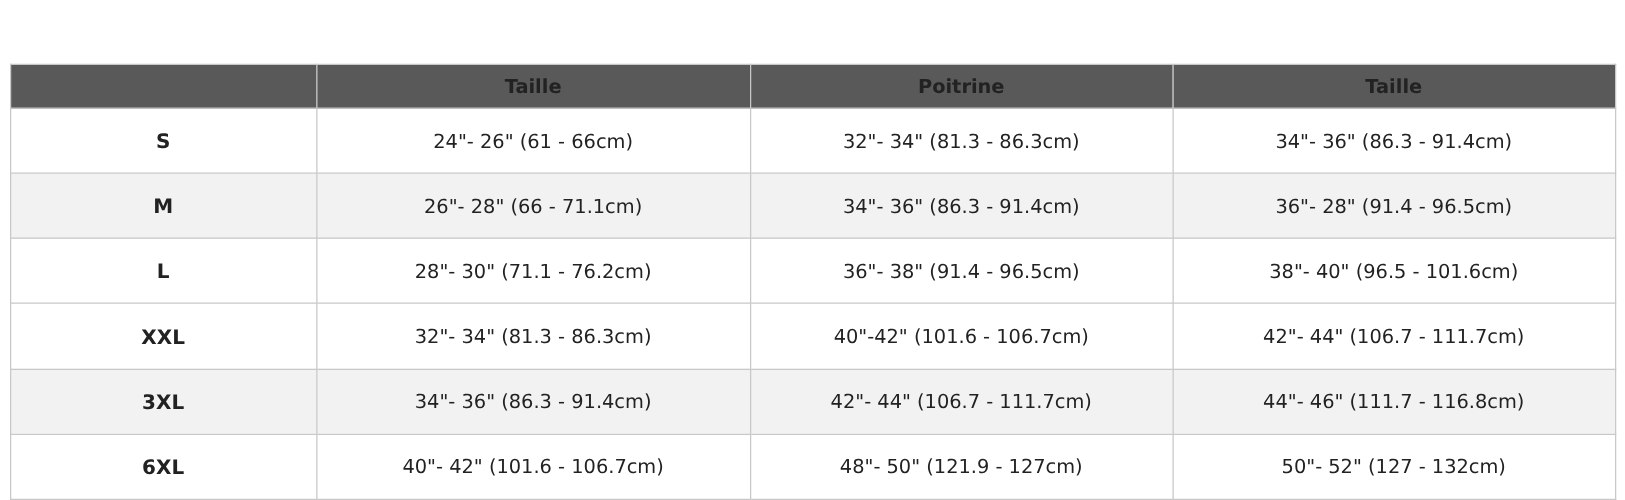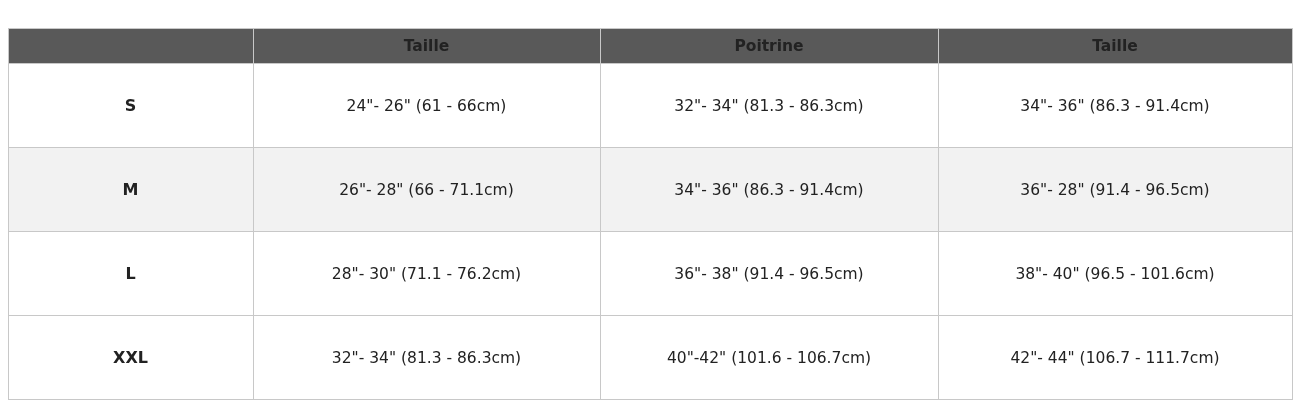--- a/index.html
+++ b/index.html
@@ -18,20 +18,21 @@
     height: 400px;
     box-sizing: border-box;
     padding: 28px 8px 0 8px;
     display: flex;
     justify-content: center;
   }
   table.size-table {
     border-collapse: collapse;
     width: 1284px;
     table-layout: fixed;
+    margin-top: 23px;
   }
   table.size-table th,
   table.size-table td {
     border: 1px solid #c8c8c8;
     padding: 0;
     height: 34px;
     font-size: 15.5px;
     color: #222222;
   }
   thead th {
@@ -102,15 +103,27 @@
         <td class="measure">28"- 30" (71.1 - 76.2cm)</td>
         <td class="measure">36"- 38" (91.4 - 96.5cm)</td>
         <td class="measure">38"- 40" (96.5 - 101.6cm)</td>
       </tr>
       <tr class="odd">
         <td class="size-label">XXL</td>
         <td class="measure">32"- 34" (81.3 - 86.3cm)</td>
         <td class="measure">40"-42" (101.6 - 106.7cm)</td>
         <td class="measure">42"- 44" (106.7 - 111.7cm)</td>
       </tr>
+      <tr class="even">
+        <td class="size-label">3XL</td>
+        <td class="measure">34"- 36" (86.3 - 91.4cm)</td>
+        <td class="measure">42"- 44" (106.7 - 111.7cm)</td>
+        <td class="measure">44"- 46" (111.7 - 116.8cm)</td>
+      </tr>
+      <tr class="odd">
+        <td class="size-label">6XL</td>
+        <td class="measure">40"- 42" (101.6 - 106.7cm)</td>
+        <td class="measure">48"- 50" (121.9 - 127cm)</td>
+        <td class="measure">50"- 52" (127 - 132cm)</td>
+      </tr>
     </tbody>
   </table>
 </div>
 
 </body></html>

